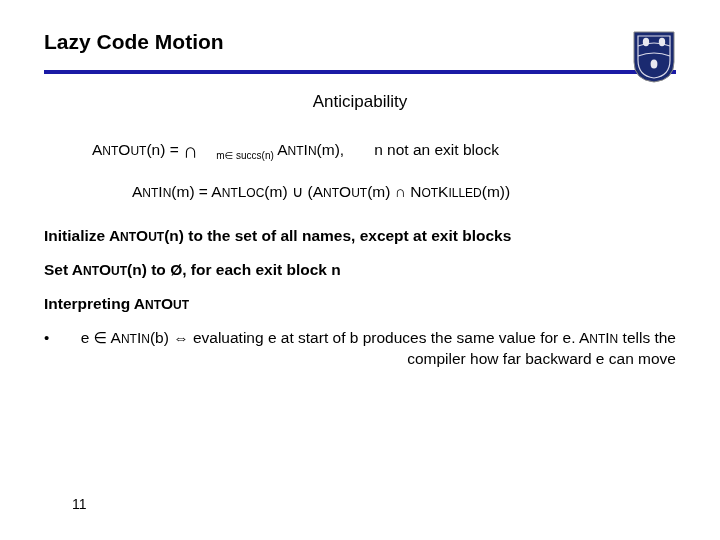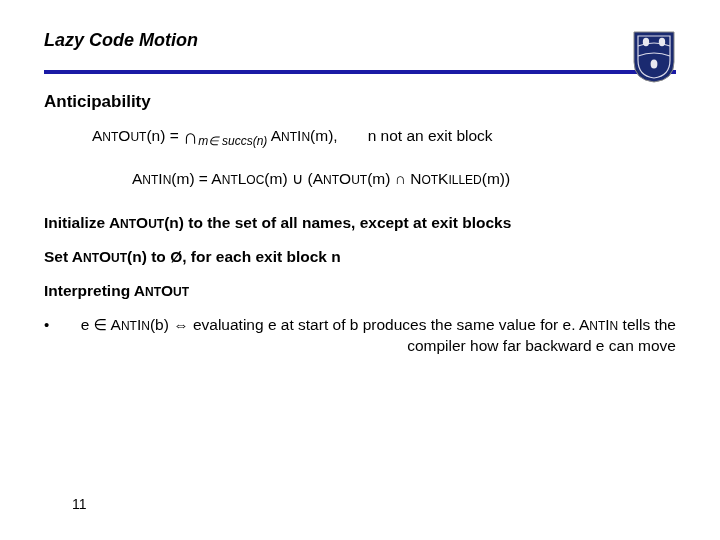--- a/index.html
+++ b/index.html
@@ -12,53 +12,53 @@
     position: relative;
     padding: 30px 44px 0 44px;
   }
   .title-row {
     display: flex;
     justify-content: space-between;
     align-items: flex-start;
     margin-bottom: 6px;
   }
   .title {
-    font-size: 18px;
+    font-size: 21px;
     font-weight: bold;
-    font-style: italic;
   }
   .crest {
     width: 44px;
     height: 54px;
   }
   .crest svg { width: 100%; height: 100%; }
   .hr {
     height: 4px;
     background: #1a1aa5;
     margin-top: -20px;
     margin-bottom: 18px;
   }
   .section-h {
     font-size: 17px;
-    font-weight: bold;
-    margin-bottom: 10px;
+    font-weight: normal;
+    margin-bottom: 24px;
+    text-align: center;
   }
   .eq {
     font-size: 15.5px;
     margin-left: 48px;
     margin-bottom: 22px;
   }
   .eq2 {
     font-size: 15.5px;
     margin-left: 88px;
     margin-bottom: 26px;
   }
   .gap1 { display: inline-block; width: 30px; }
   .sc { font-variant: small-caps; }
-  .sub { font-size: 12px; font-style: italic; vertical-align: sub; }
+  .sub { font-size: 10px; vertical-align: sub; margin-left: 18px; }
   .body-p {
     font-size: 15.5px;
     margin-bottom: 16px;
   }
   .interp {
     font-size: 15.5px;
     font-weight: bold;
     margin-bottom: 15px;
   }
   ul.bullets {

